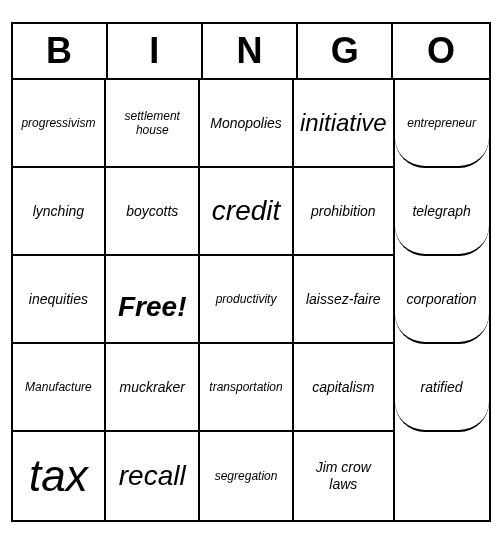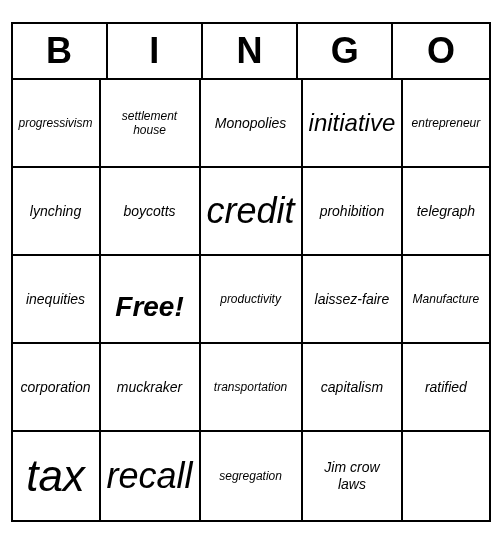--- a/index.html
+++ b/index.html
@@ -42,32 +42,33 @@
       border-bottom: 2px solid #000;
       min-height: 88px;
       display: flex;
       align-items: center;
       justify-content: center;
       text-align: center;
       padding: 6px;
     }
     .bingo-cell:nth-child(5n) {
       border-right: none;
+      border-radius: 30px;
     }
     .bingo-cell:nth-child(n+21) {
       border-bottom: none;
     }
     .bingo-cell span {
       display: block;
       line-height: 1.2;
     }
     .size-sm { font-size: 12px; }
     .size-md { font-size: 14px; }
     .size-lg { font-size: 24px; }
-    .size-xl { font-size: 36px; }
+    .size-xl { font-size: 28px; }
     .size-xxl { font-size: 44px; }
     .free-cell {
       font-size: 28px;
       font-weight: bold;
       margin-top: 16px;
     }
   </style>
 </head>
 <body>
 
@@ -116,24 +117,24 @@
       <div class="bingo-cell">
         <span class="free-cell">Free!</span>
       </div>
       <div class="bingo-cell">
         <span class="size-sm">productivity</span>
       </div>
       <div class="bingo-cell">
         <span class="size-md">laissez-faire</span>
       </div>
       <div class="bingo-cell">
-        <span class="size-sm">Manufacture</span>
+        <span class="size-md">corporation</span>
       </div>
       <div class="bingo-cell">
-        <span class="size-md">corporation</span>
+        <span class="size-sm">Manufacture</span>
       </div>
       <div class="bingo-cell">
         <span class="size-md">muckraker</span>
       </div>
       <div class="bingo-cell">
         <span class="size-sm">transportation</span>
       </div>
       <div class="bingo-cell">
         <span class="size-md">capitalism</span>
       </div>

